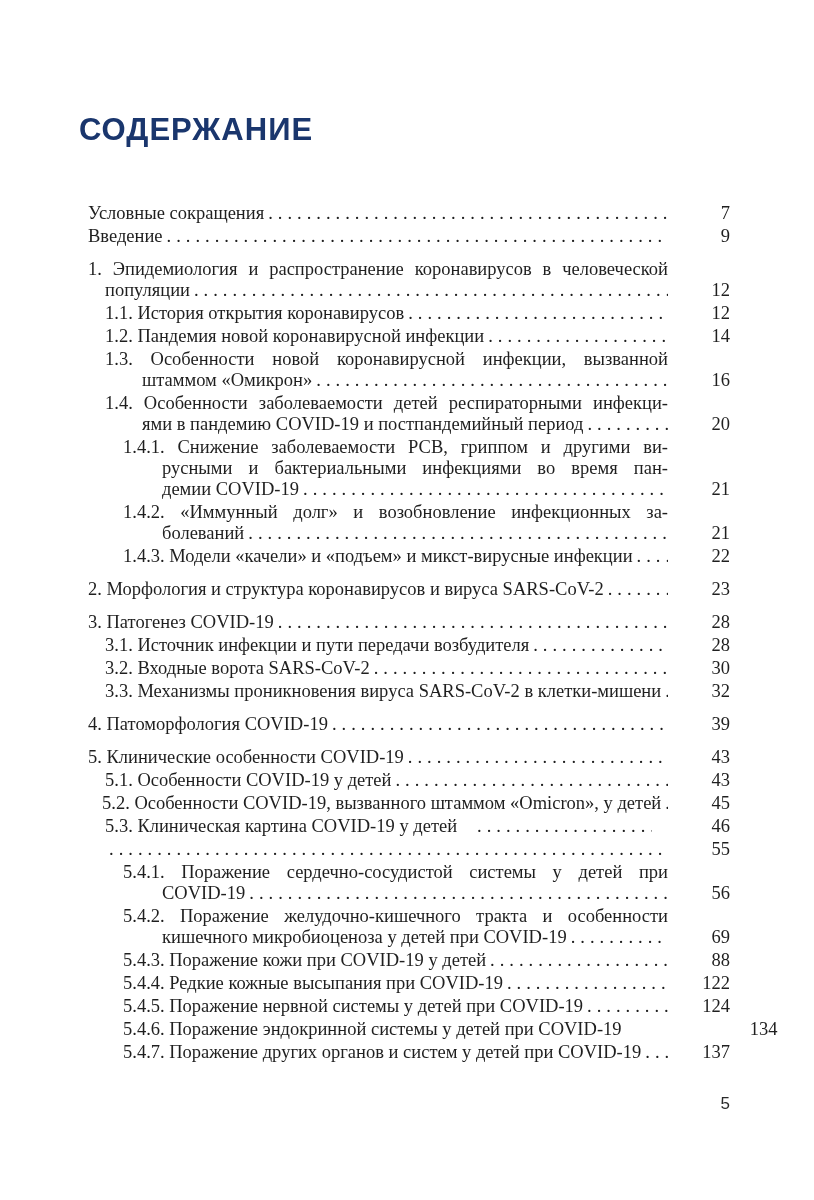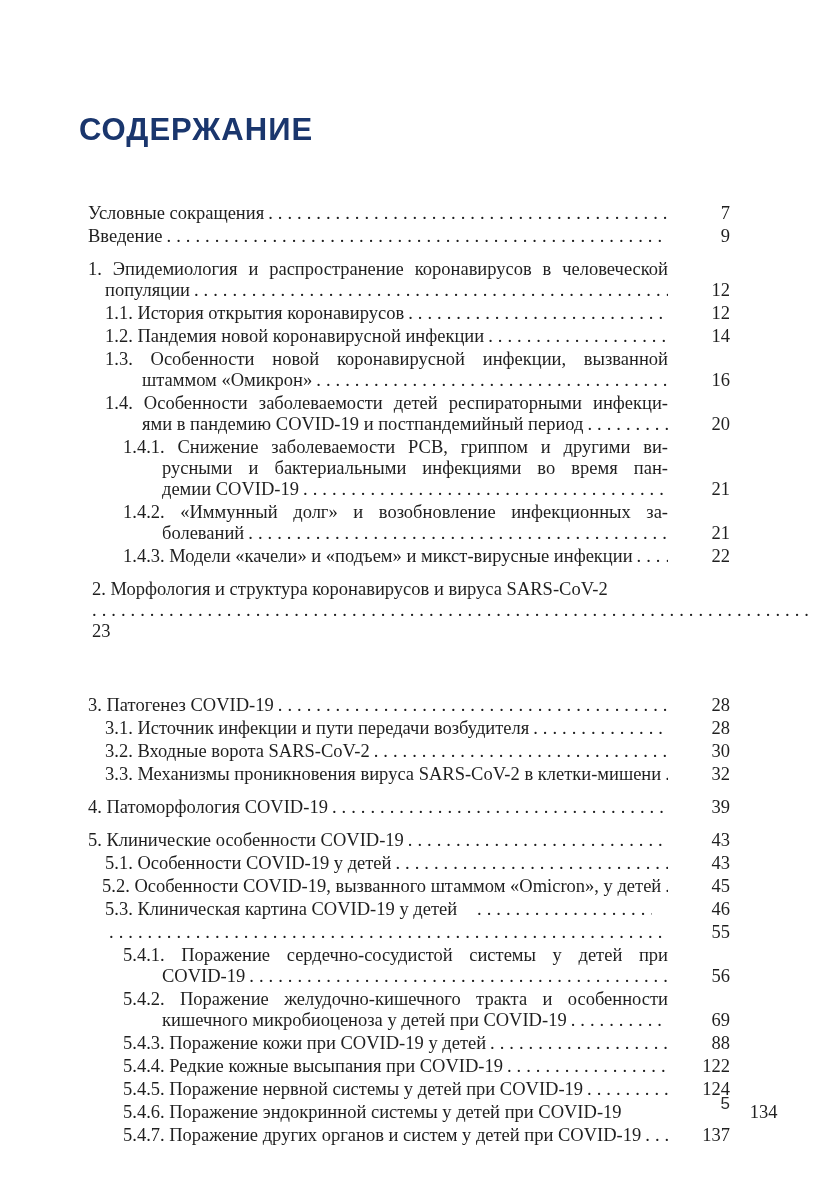--- a/index.html
+++ b/index.html
@@ -142,21 +142,21 @@
         </div>
       </div>
       <div class="entry">
         <div class="pline" style="margin-left: 35px;">
           <span class="ptext">1.4.3. Модели «качели» и «подъем» и микст-вирусные инфекции</span>
           <span class="leader">...........................................................................................</span>
           <span class="pnum">22</span>
         </div>
       </div>
       <div class="entry section">
-        <div class="pline" style="margin-left: 0px; flex-direction: column;">
+        <div class="pline" style="margin-left: 0px;">
           <span class="ptext">2. Морфология и структура коронавирусов и вируса SARS-CoV-2</span>
           <span class="leader">...........................................................................................</span>
           <span class="pnum">23</span>
         </div>
       </div>
       <div class="entry section">
         <div class="pline" style="margin-left: 0px;">
           <span class="ptext">3. Патогенез COVID-19</span>
           <span class="leader">...........................................................................................</span>
           <span class="pnum">28</span>

